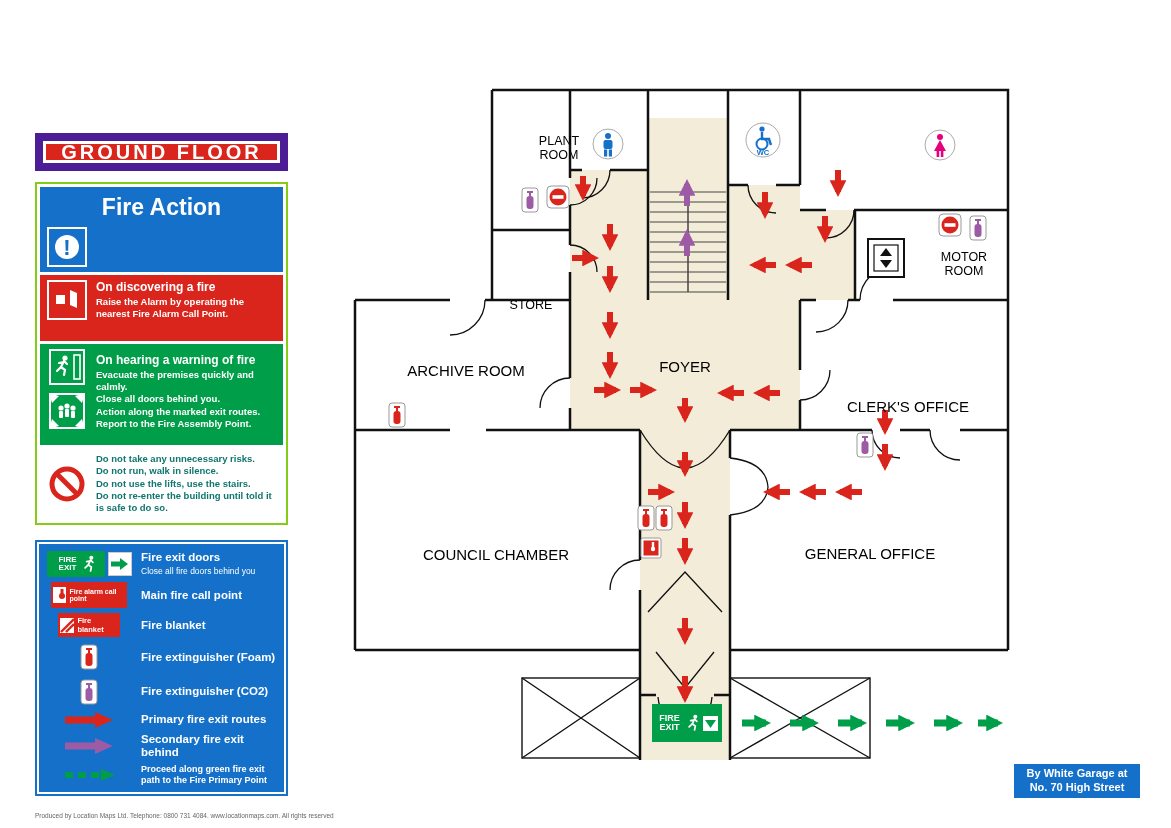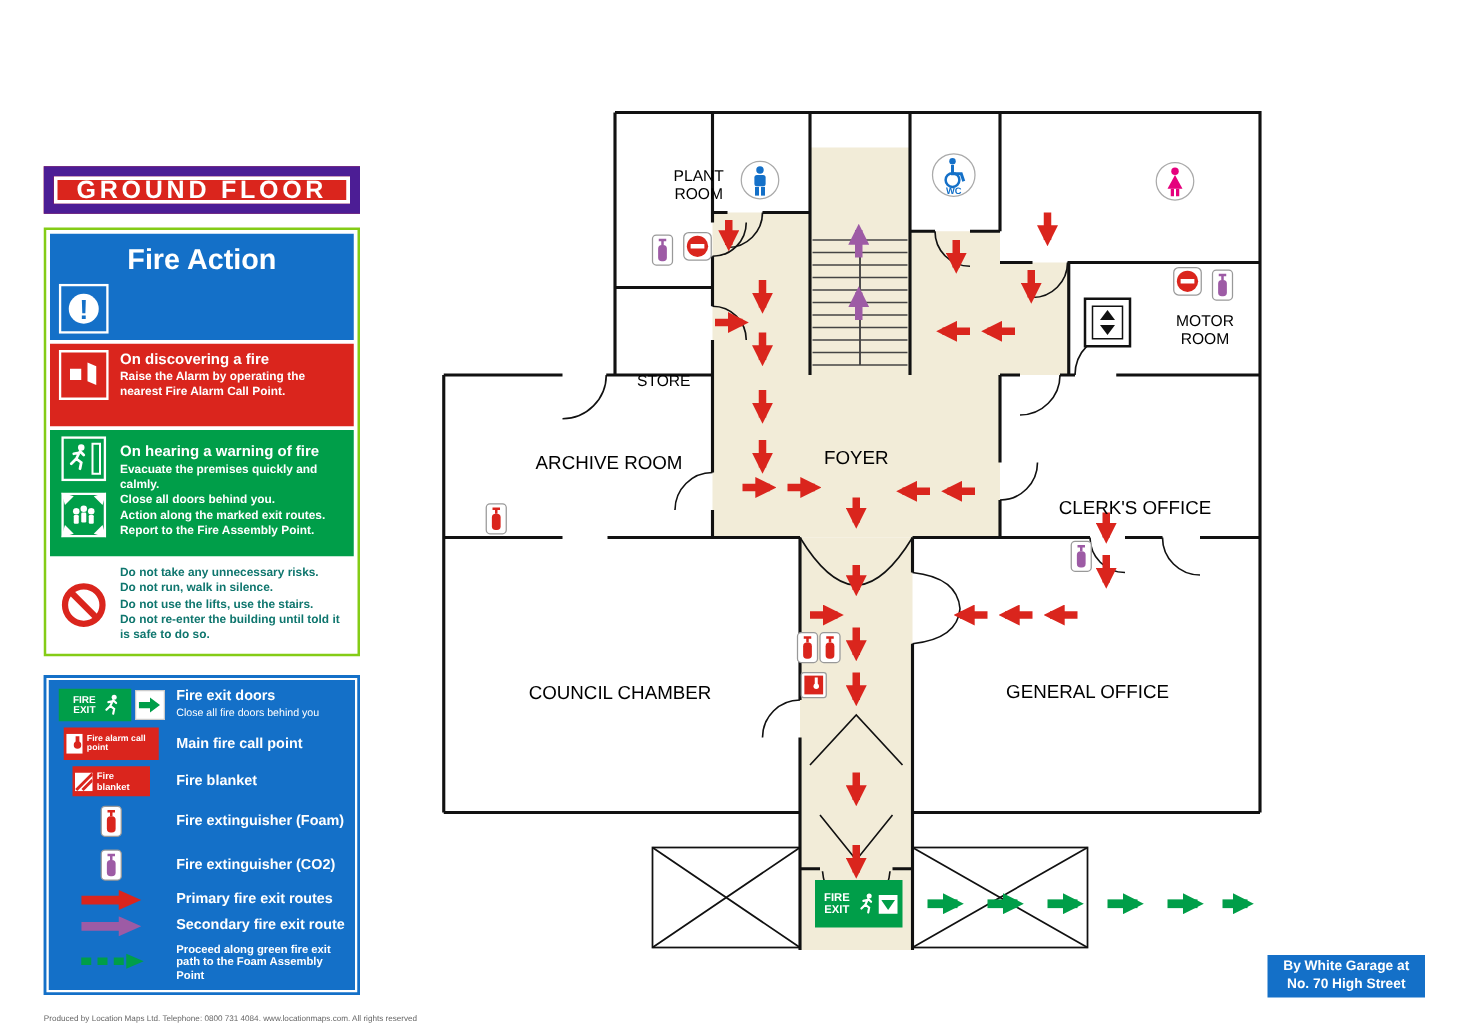--- a/index.html
+++ b/index.html
@@ -276,31 +276,31 @@
       </div>
       <div class="lg-label">Primary fire exit routes</div>
     </div>
 
     <div class="lg-row">
       <div class="lg-icon">
         <svg width="48" height="16">
             <polygon points="0,4.5 30,4.5 30,0 48,8 30,16 30,11.5 0,11.5" fill="#9d5ba5"></polygon>
           </svg>
       </div>
-      <div class="lg-label">Secondary fire exit route</div>
+      <div class="lg-label">Secondary fire exit behind</div>
     </div>
 
     <div class="lg-row">
       <div class="lg-icon">
         <svg width="52" height="16">
             <line x1="2" y1="8" x2="38" y2="8" stroke="#009e49" stroke-width="6" stroke-dasharray="8 5"></line>
             <polygon points="38,2 52,8 38,14" fill="#009e49"></polygon>
           </svg>
       </div>
-      <div class="lg-label lg-small">Proceed along green fire exit path to the Foam Assembly Point</div>
+      <div class="lg-label lg-small">Proceed along green fire exit path to the Fire Primary Point</div>
     </div>
   </div>
 
   <div class="footer">Produced by Location Maps Ltd. Telephone: 0800 731 4084. www.locationmaps.com. All rights reserved</div>
 
   <svg class="plan" viewBox="0 0 1171 828" width="1171" height="828">
 
     <g fill="#f2ecd8">
       <rect x="570" y="170" width="78" height="130"></rect>
       <rect x="648" y="118" width="80" height="182"></rect>
@@ -451,21 +451,21 @@
       <circle cy="-8" r="3" fill="#e5007d"></circle>
       <polygon points="0,-5 6,6 -6,6" fill="#e5007d"></polygon>
       <rect x="-3.4" y="6" width="2.6" height="6" fill="#e5007d"></rect>
       <rect x="0.8" y="6" width="2.6" height="6" fill="#e5007d"></rect>
     </g>
   </svg>
 
   <div class="plabel" style="left:494px;top:134px;width:74px;font-size:12.5px;padding-left:28px;">PLANT ROOM</div>
   <div class="plabel" style="left:494px;top:254px;width:74px;font-size:12.5px;margin-top:44px;">STORE</div>
   <div class="plabel" style="left:926px;top:250px;width:76px;font-size:12.5px;">MOTOR ROOM</div>
-  <div class="plabel" style="left:386px;top:362px;width:160px;font-size:15px;text-align:right;">ARCHIVE ROOM</div>
+  <div class="plabel" style="left:386px;top:362px;width:160px;font-size:15px;">ARCHIVE ROOM</div>
   <div class="plabel" style="left:649px;top:358px;width:72px;font-size:15px;">FOYER</div>
   <div class="plabel" style="left:826px;top:362px;width:164px;font-size:15px;margin-top:36px;">CLERK'S OFFICE</div>
   <div class="plabel" style="left:404px;top:546px;width:184px;font-size:15px;">COUNCIL CHAMBER</div>
   <div class="plabel" style="left:788px;top:545px;width:164px;font-size:15px;">GENERAL OFFICE</div>
 
   <div class="fes">
     <span>FIRE EXIT</span>
     <svg width="14" height="18" viewBox="0 0 18 22">
         <use href="#runman"></use>
       </svg>

